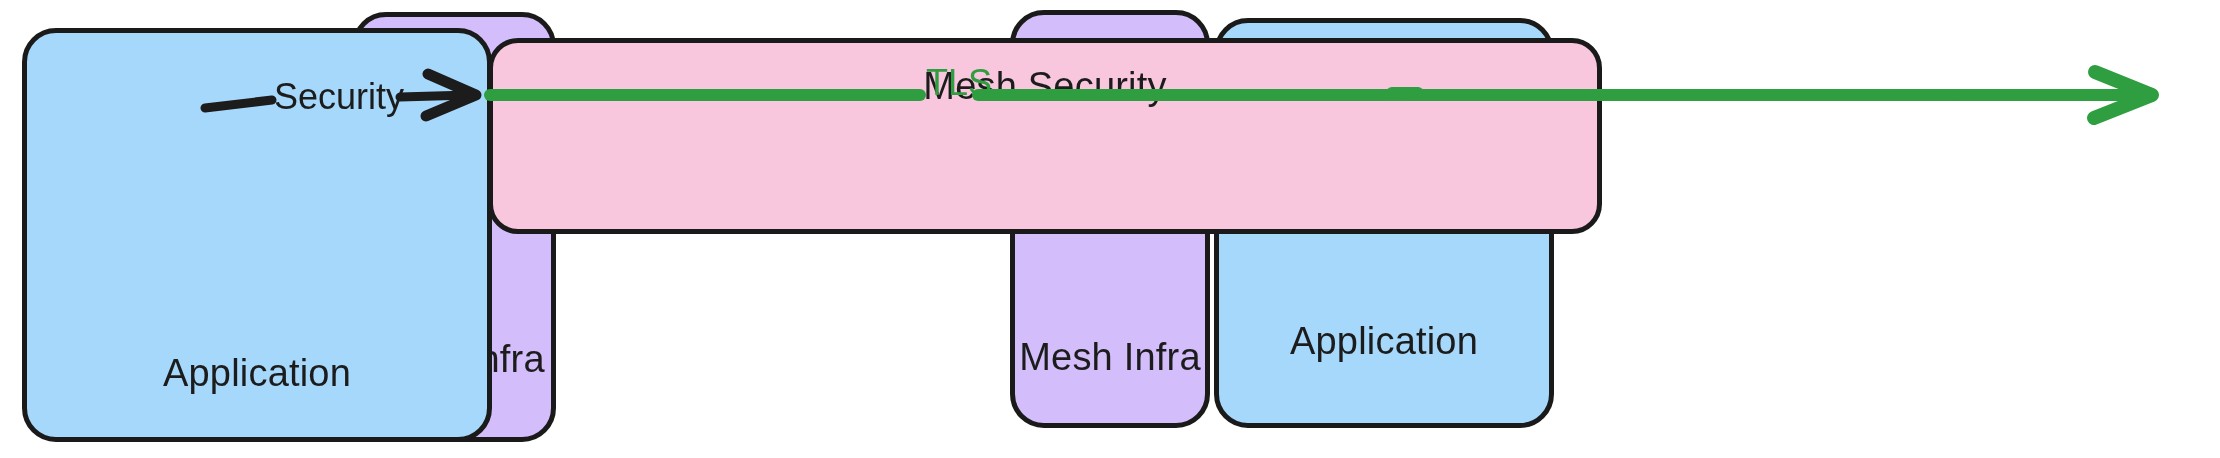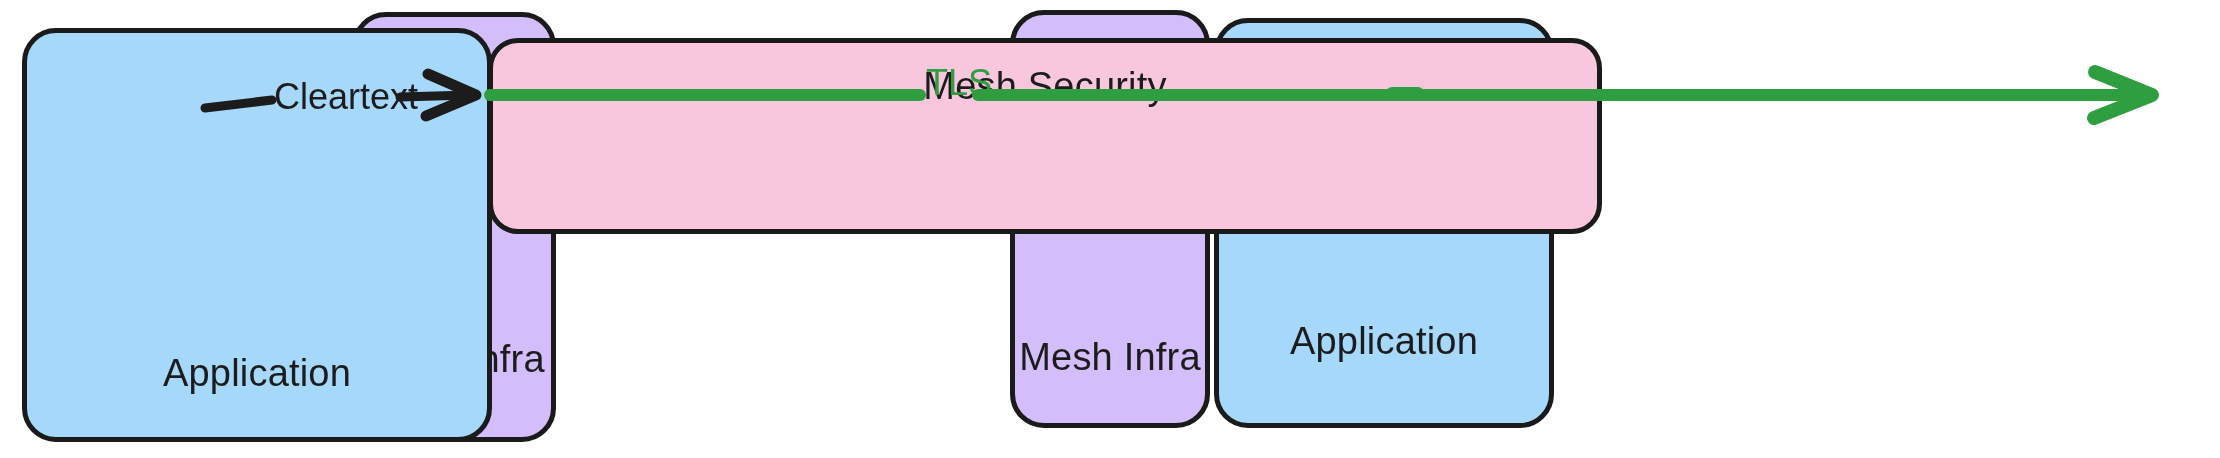--- a/index.html
+++ b/index.html
@@ -140,17 +140,17 @@
     <g>
       <path d="M 490,95 L 920,95" stroke="#2f9e41" stroke-width="12" fill="none" stroke-linecap="round"></path>
       <path d="M 978,95 L 1402,95" stroke="#2f9e41" stroke-width="12" fill="none" stroke-linecap="round"></path>
       <path d="M 1392,93 L 1418,93" stroke="#2f9e41" stroke-width="12" fill="none" stroke-linecap="round"></path>
       <path d="M 1951,95 L 2148,95" stroke="#2f9e41" stroke-width="12" fill="none" stroke-linecap="round"></path>
       <path d="M 1404,95 L 1955,95" stroke="#2f9e41" stroke-width="12" fill="none" stroke-linecap="round"></path>
       <path d="M 2095,72 L 2152,95 L 2094,118" stroke="#2f9e41" stroke-width="14" fill="none" stroke-linecap="round" stroke-linejoin="round"></path>
     </g>
   </svg>
 
-  <span class="edge-label" id="cleartext-label">Cleartext</span>
+  <span class="edge-label" id="cleartext-label">Security</span>
 
   <span class="edge-label" id="tls-label">TLS</span>
 
 </div>
 
 </body></html>

